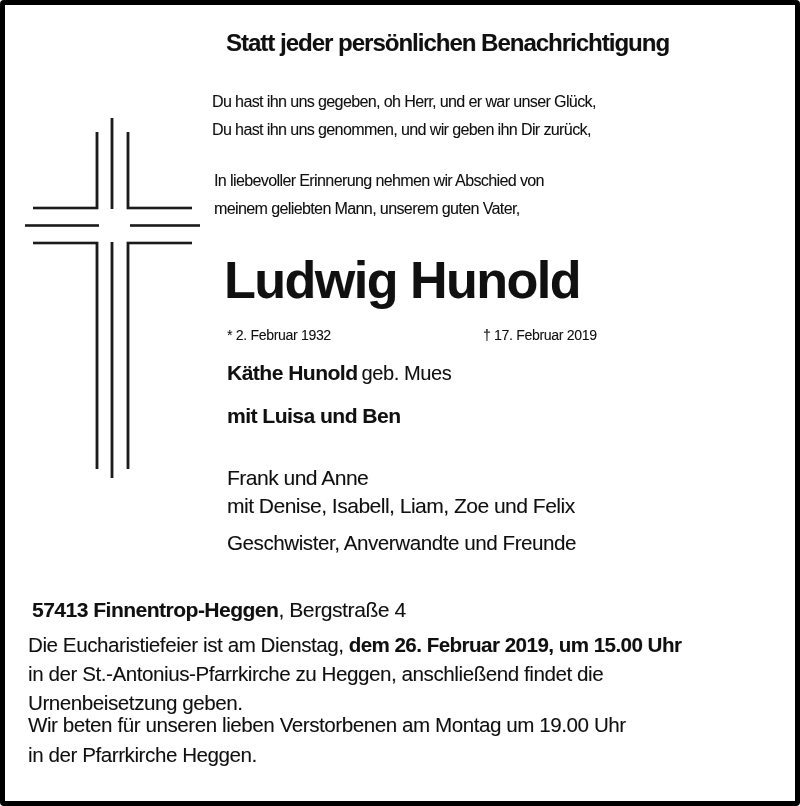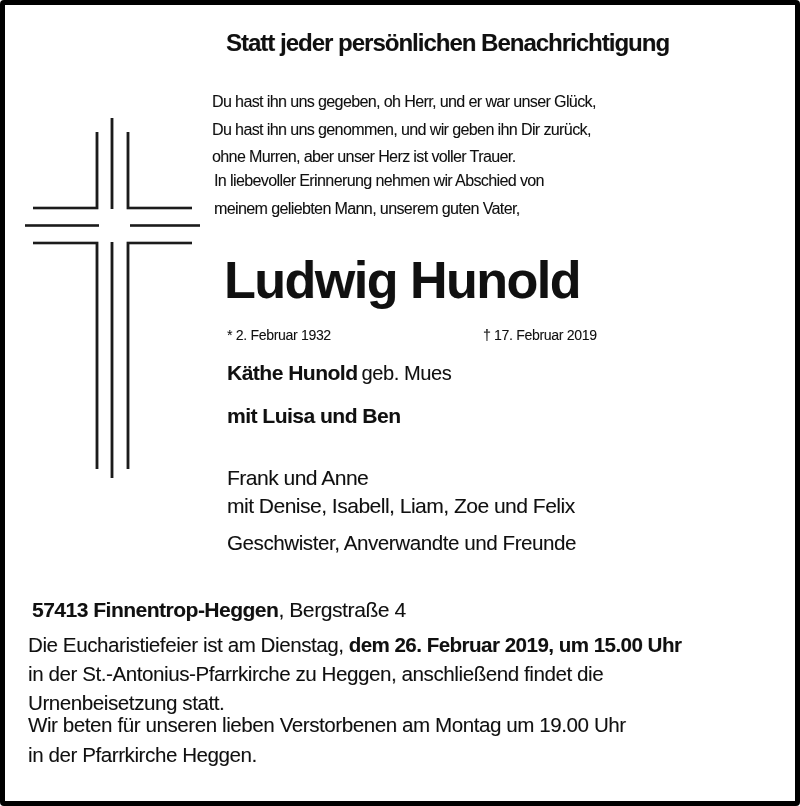--- a/index.html
+++ b/index.html
@@ -108,21 +108,20 @@
   <path d="M172,96 L108,96 L108,20"></path>
   <path d="M13,131 L77,131 L77,357"></path>
   <path d="M172,131 L108,131 L108,357"></path>
 </svg>
 
 <div class="abs txt header">Statt jeder persönlichen Benachrichtigung</div>
 
 <div class="abs txt verse">
   <div>Du hast ihn uns gegeben, oh Herr, und er war unser Glück,</div>
   <div>Du hast ihn uns genommen, und wir geben ihn Dir zurück,</div>
-  <div>ohne Murren, aber unser Herz ist voller Trauer.</div>
 </div>
 
 <div class="abs txt intro">
   <div>In liebevoller Erinnerung nehmen wir Abschied von</div>
   <div>meinem geliebten Mann, unserem guten Vater,</div>
 </div>
 
 <div class="abs txt name">Ludwig Hunold</div>
 
 <div class="abs txt dates">
@@ -147,19 +146,19 @@
 
 <div class="abs txt address">
   <span class="city">57413 Finnentrop-Heggen</span><span class="street">, Bergstraße 4</span>
 </div>
 
 <div class="abs txt service">
   <div>
     <span>Die Eucharistiefeier ist am Dienstag,</span><span class="bold">dem 26. Februar 2019, um 15.00 Uhr</span>
   </div>
   <div>in der St.-Antonius-Pfarrkirche zu Heggen, anschließend findet die</div>
-  <div>Urnenbeisetzung statt.</div>
+  <div>Urnenbeisetzung geben.</div>
 </div>
 
 <div class="abs txt prayer">
   <div>Wir beten für unseren lieben Verstorbenen am Montag um 19.00 Uhr</div>
   <div>in der Pfarrkirche Heggen.</div>
 </div>
 
 </body></html>

